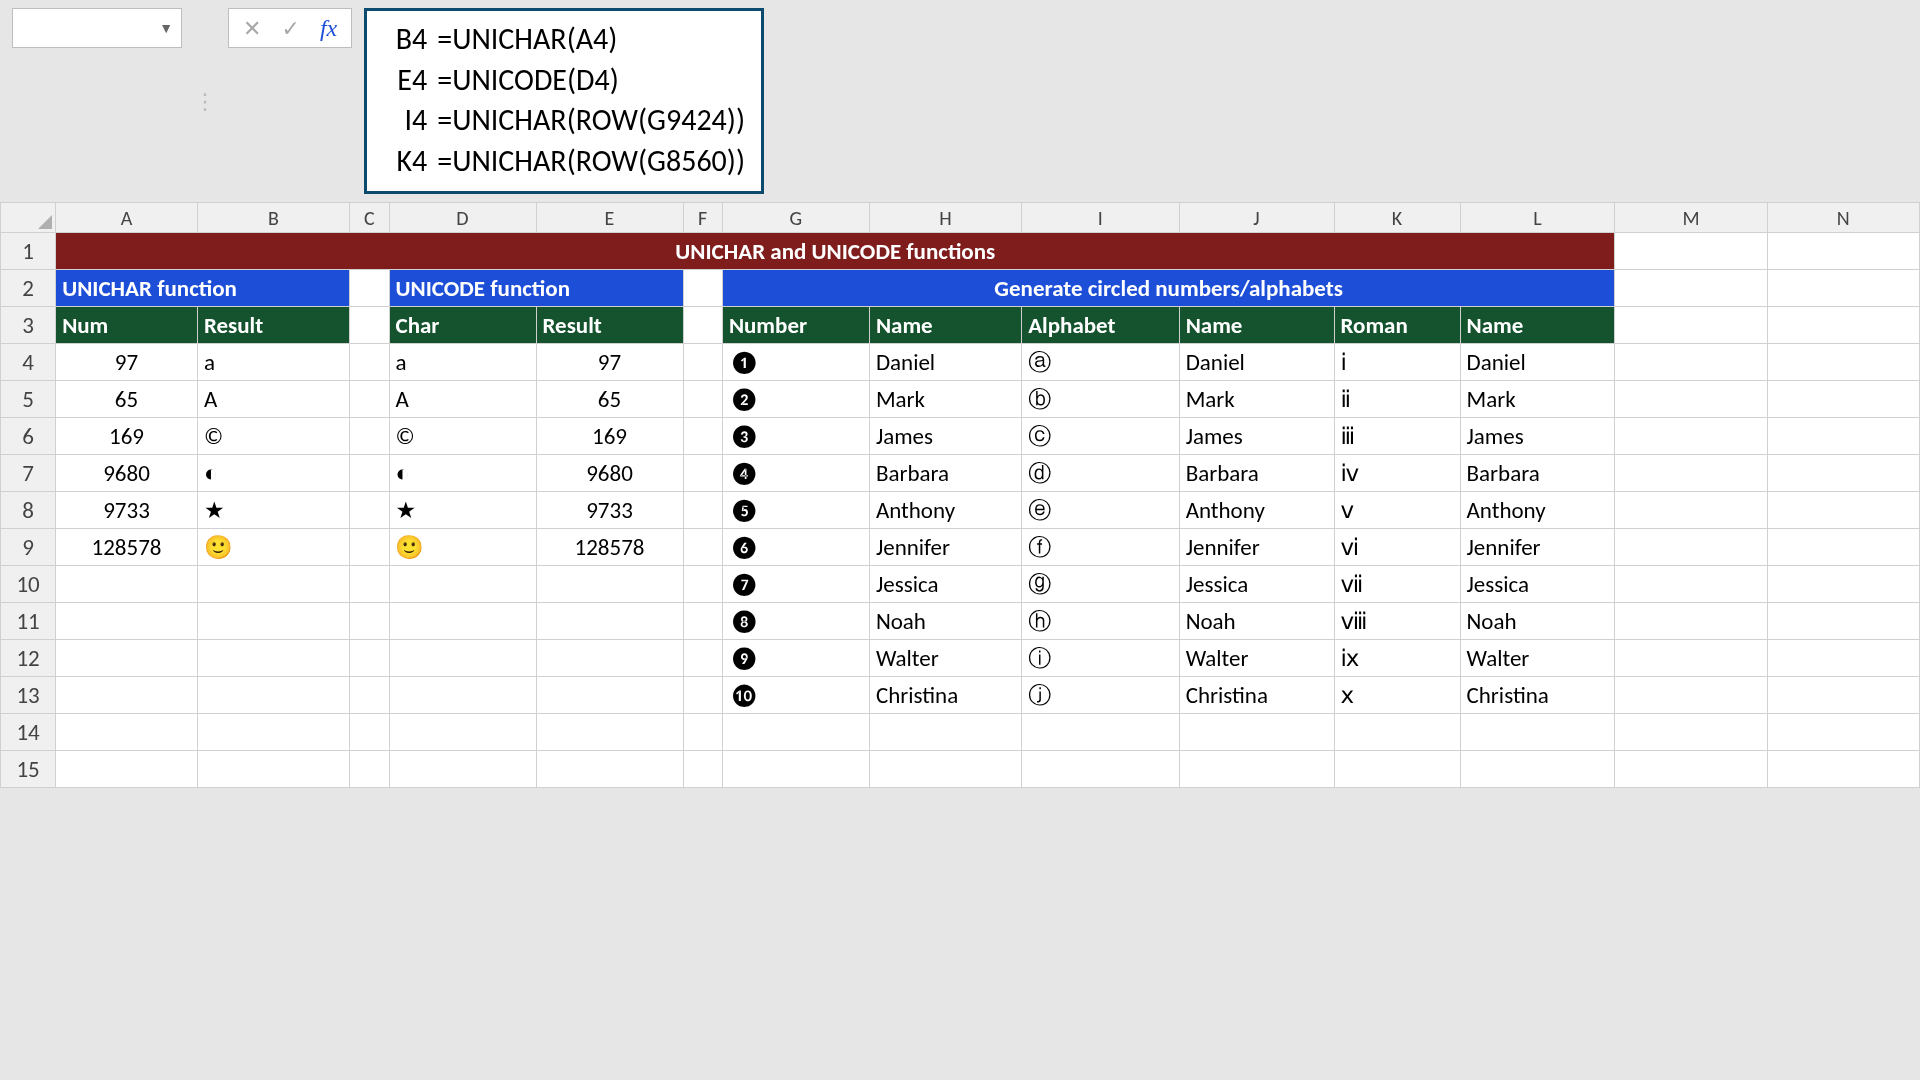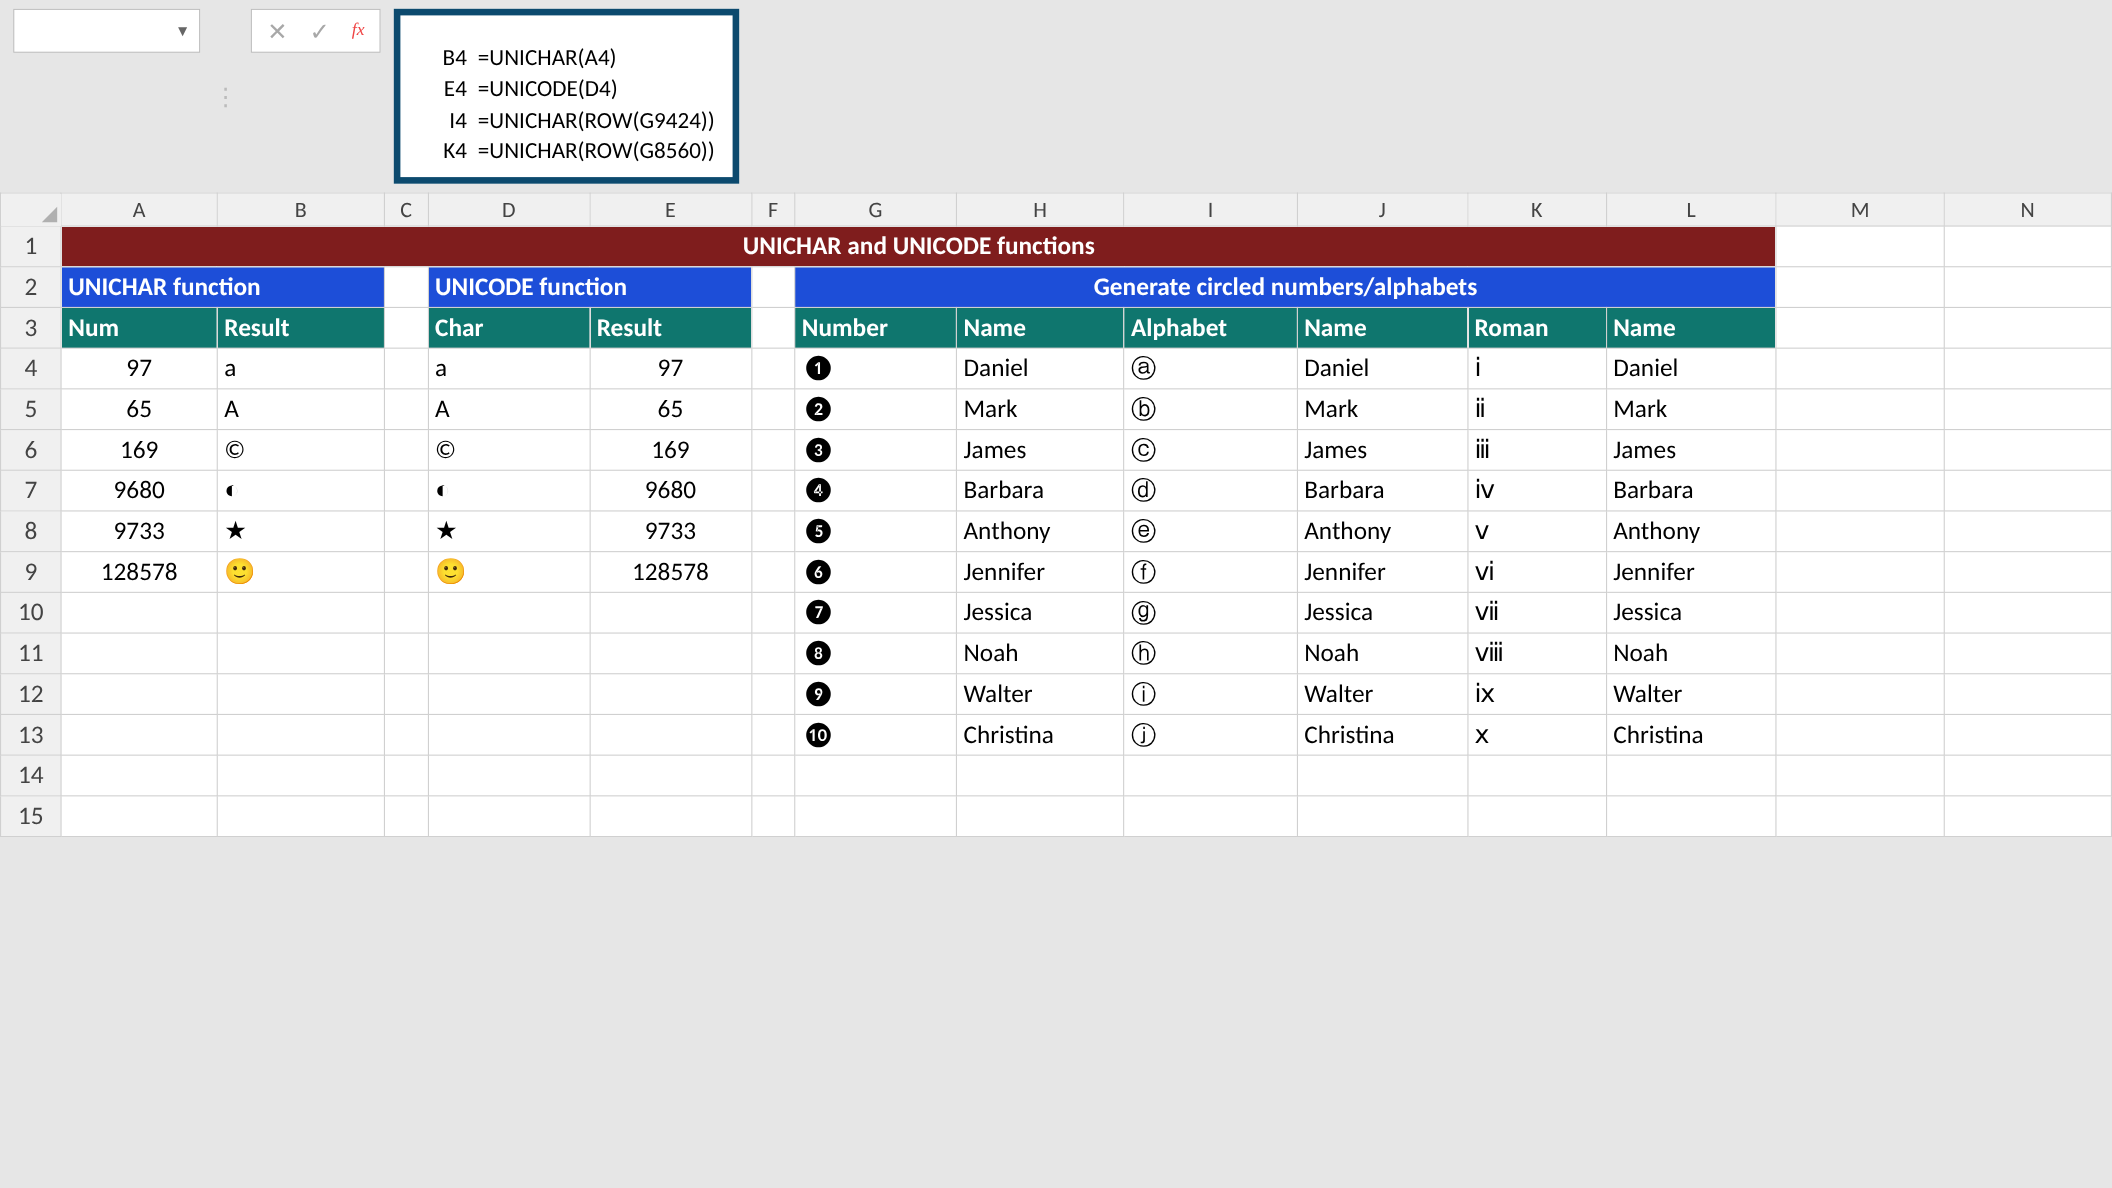--- a/index.html
+++ b/index.html
@@ -33,26 +33,26 @@
     height: 40px;
     background: #fff;
     border: 1px solid #bdbdbd;
     display: flex;
     align-items: center;
     gap: 20px;
     padding: 0 14px;
     color: #a8a8a8;
   }
   .fx-controls span { font-size: 22px; }
-  .fx-controls .fx { font-style: italic; font-family: "Times New Roman", serif; font-size: 16px; color: #ef4444; }
+  .fx-controls .fx { font-style: italic; font-family: "Times New Roman", serif; font-size: 24px; color: #1d4ed8; }
   .formula-display {
     background: #fff;
-    border: 6px solid #0c4a6e;
-    padding: 24px 16px 10px 16px;
-    font-size: 21px;
+    border: 3px solid #0c4a6e;
+    padding: 8px 16px 10px 16px;
+    font-size: 30px;
     line-height: 1.35;
     font-family: Calibri, Arial, sans-serif;
   }
   .formula-display .row { display: flex; }
   .formula-display .cellref { width: 44px; text-align: right; margin-right: 10px; }
   .grid-wrap { background: #fff; }
   table.grid {
     border-collapse: collapse;
     width: 100%;
     table-layout: fixed;
@@ -96,21 +96,21 @@
   }
   .section-green {
     background: #1d4ed8;
     color: #fff;
     font-weight: bold;
     text-align: center;
     font-size: 25px;
   }
   .section-green.left { text-align: left; }
   .header-blue {
-    background: #0f766e;
+    background: #14532d;
     color: #fff;
     font-weight: bold;
     text-align: left;
     font-size: 24px;
   }
   .num { text-align: center; }
   .txt { text-align: left; }
   .sym { text-align: left; font-size: 26px; }
   .col-rh { width: 42px; }
   .col-A { width: 108px; }

